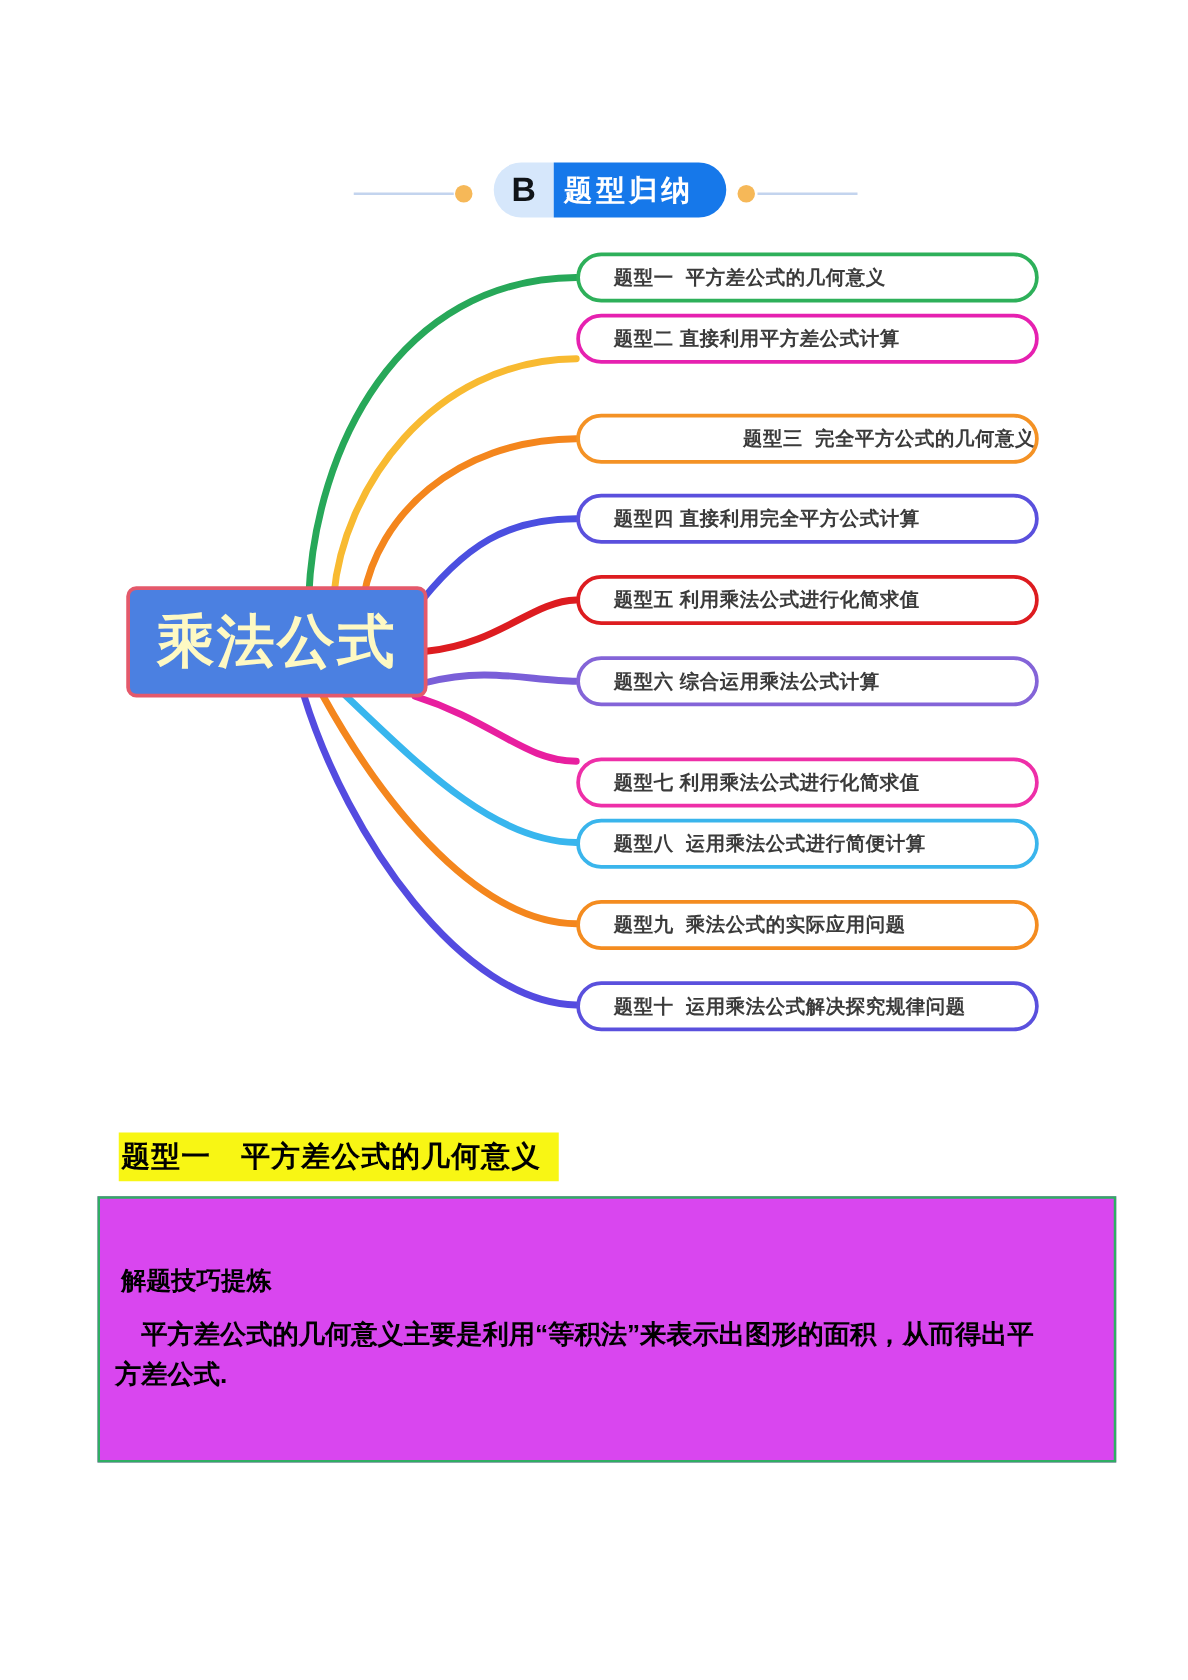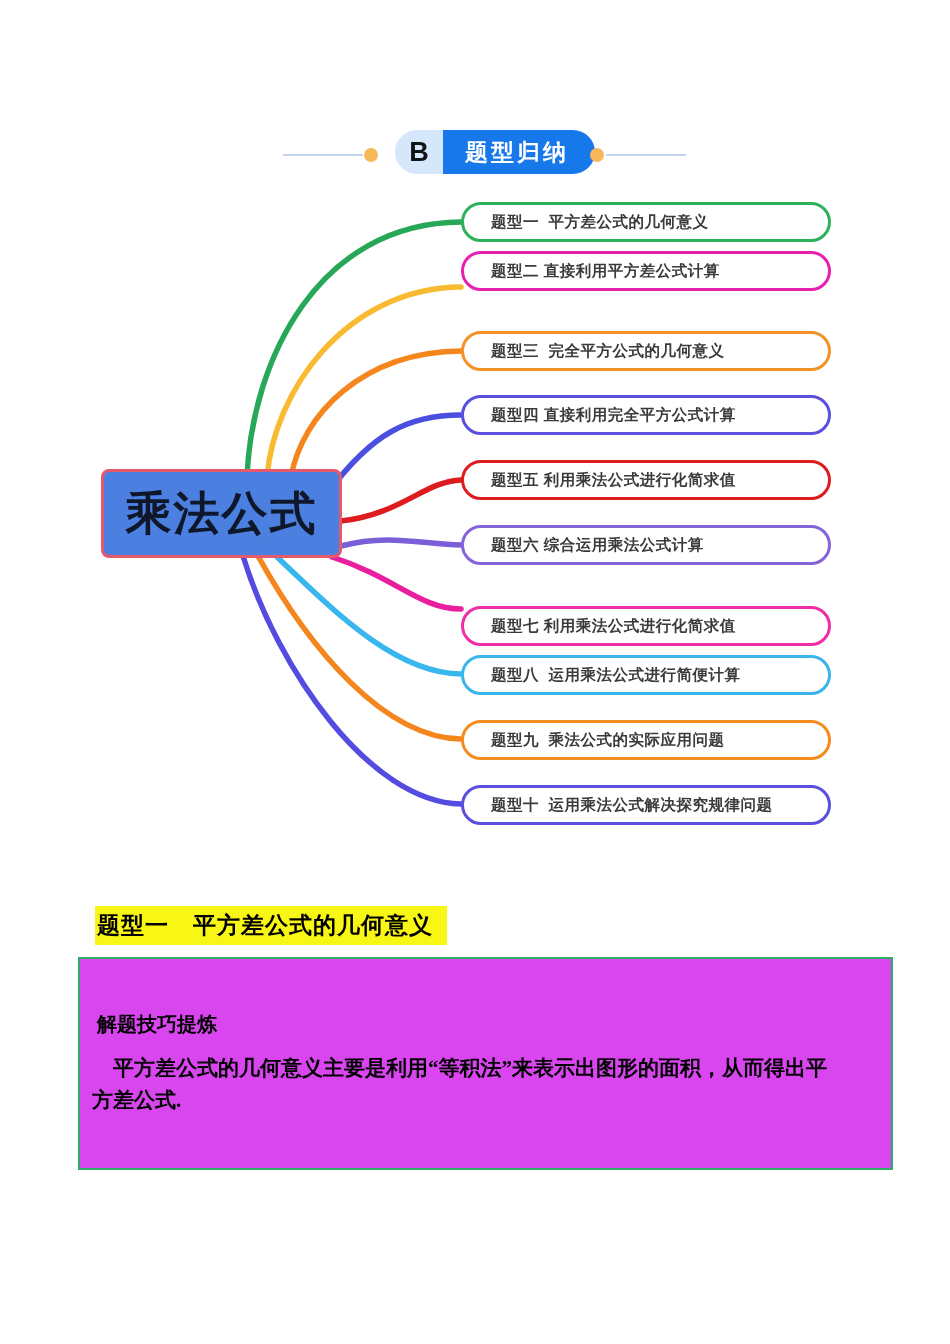--- a/index.html
+++ b/index.html
@@ -11,43 +11,43 @@
   #hline-left{left:283px;width:80px;}
   #hline-right{left:606px;width:80px;}
   .hdot{position:absolute;width:14px;height:14px;border-radius:50%;background:#f6b858;top:148px;}
   #hdot-left{left:364px;}
   #hdot-right{left:590px;}
   #badge{position:absolute;left:395px;top:130px;height:44px;display:flex;}
   #badge-letter{width:48px;height:44px;background:#d6e7fb;border-radius:22px 0 0 22px;
       display:flex;align-items:center;justify-content:center;
       font-size:27px;font-weight:800;color:#101418;}
   #badge-title{height:44px;background:#1678ea;border-radius:0 22px 22px 0;
-      display:flex;align-items:center;justify-content:center;padding:0 26px 0 22px;
+      display:flex;align-items:center;justify-content:center;padding:0 26px 0 8px;
       font-size:23px;font-weight:700;color:#ffffff;letter-spacing:3px;}
 
   
   #mindmap-lines{position:absolute;left:0;top:0;pointer-events:none;}
   #center-node{position:absolute;left:101px;top:469px;width:241px;height:89px;
       box-sizing:border-box;background:#4b80e1;border:3px solid #e4596b;border-radius:8px;
       display:flex;align-items:center;justify-content:center;
-      font-size:46px;font-weight:800;color:#0f172a;letter-spacing:2px;}
+      font-size:46px;font-weight:800;color:#fef9c3;letter-spacing:2px;}
   .branch-node{position:absolute;left:461px;width:370px;height:40px;box-sizing:border-box;
       background:#ffffff;border:3px solid #888;border-radius:20px;
       display:flex;align-items:center;padding-left:27px;}
   .branch-label{font-size:15.5px;font-weight:700;color:#3b3b3b;letter-spacing:0.5px;white-space:pre;}
 
   
   #section-title{position:absolute;left:95px;top:906px;display:inline-block;
       background:#f8f614;color:#000;font-size:23px;font-weight:800;
       padding:4px 14px 4px 2px;letter-spacing:1px;}
   #tip-box{position:absolute;left:78px;top:957px;width:815px;height:213px;box-sizing:border-box;
       background:#d9edf2;border:2px solid #2fae63;}
   #tip-heading{margin:52px 0 0 17px;font-family:"DejaVu Serif",serif;
       font-size:20px;font-weight:700;color:#000;}
-  #tip-body{margin:14px 0 0 12px;width:745px;font-family:Liberation Serif, serif;
+  #tip-body{margin:14px 0 0 12px;width:745px;font-family:Liberation Sans, sans-serif;
       font-size:21px;font-weight:600;color:#000;line-height:32px;text-indent:1em;}
 </style>
 </head>
 <body>
 
 <div id="page">
 
   <div id="hline-left" class="hline"></div>
   <div id="hdot-left" class="hdot" style="background: rgb(246, 184, 88);"></div>
   <div id="badge">
@@ -70,21 +70,21 @@
       <path d="M 243 556 C 278 670, 370 802, 461 804" fill="none" stroke="#544be0" stroke-width="5.5" stroke-linecap="round"></path>
     </svg>
 
   <div id="mindmap-nodes">
       <div class="branch-node" style="top: 202px; border-color: rgb(46, 176, 90);">
     <span class="branch-label">题型一  平方差公式的几何意义</span>
   </div>
       <div class="branch-node" style="top: 251px; border-color: rgb(230, 33, 176);">
     <span class="branch-label">题型二 直接利用平方差公式计算</span>
   </div>
-      <div class="branch-node" style="top: 331px; border-color: rgb(244, 146, 37);">
+      <div class="branch-node" style="top: 331px; border-color: rgb(244, 146, 37); justify-content: flex-end;">
     <span class="branch-label">题型三  完全平方公式的几何意义</span>
   </div>
       <div class="branch-node" style="top: 395px; border-color: rgb(90, 80, 221);">
     <span class="branch-label">题型四 直接利用完全平方公式计算</span>
   </div>
       <div class="branch-node" style="top: 460px; border-color: rgb(221, 28, 32);">
     <span class="branch-label">题型五 利用乘法公式进行化简求值</span>
   </div>
       <div class="branch-node" style="top: 525px; border-color: rgb(132, 100, 216);">
     <span class="branch-label">题型六 综合运用乘法公式计算</span>

